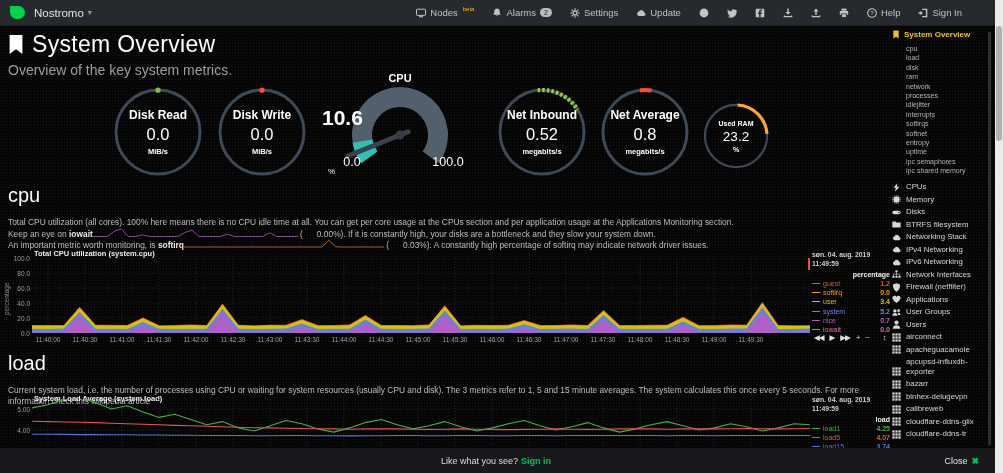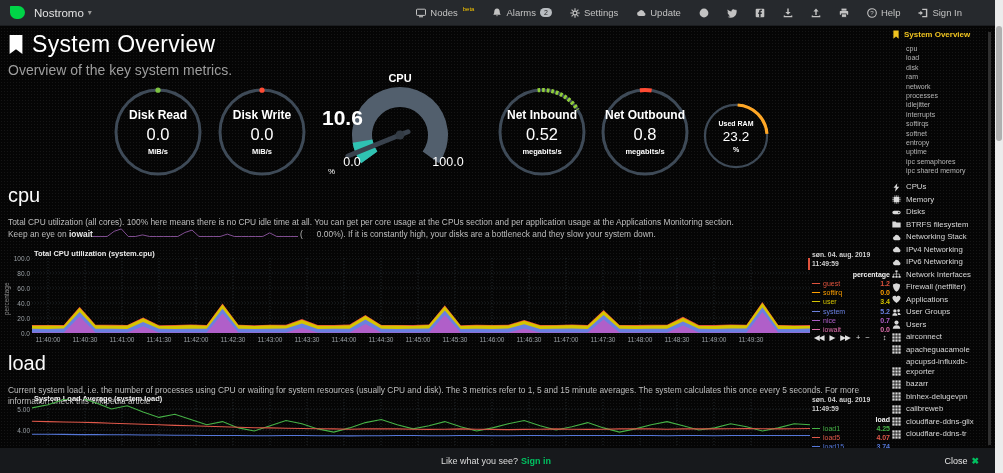--- a/index.html
+++ b/index.html
@@ -249,21 +249,21 @@
       <div class="gvalue">0.52</div>
       <div class="gunits">megabits/s</div>
     </div>
   </div>
   <div class="ring" style="left:599px;top:86px">
     <svg viewBox="0 0 92 92">
         <circle cx="46" cy="46" r="42" fill="none" stroke="#3e4a57" stroke-width="3"></circle>
         <path d="M40.88 4.31 A42 42 0 0 1 52.57 4.52" fill="none" stroke="#ff4b33" stroke-width="4.2"></path>
       </svg>
     <div class="gtxt">
-      <div class="glabel">Net Outbound</div>
+      <div class="glabel">Net Average</div>
       <div class="gvalue">0.8</div>
       <div class="gunits">megabits/s</div>
     </div>
   </div>
   <div class="ring small" style="left:702px;top:102px;width:68px;height:68px">
     <svg viewBox="0 0 92 92">
         <circle cx="46" cy="46" r="42" fill="none" stroke="#3e4a57" stroke-width="3"></circle>
         <path d="M48.20 4.06 A42 42 0 0 1 87.90 43.07" fill="none" stroke="#ffa726" stroke-width="4.2"></path>
       </svg>
     <div class="gtxt">
@@ -271,20 +271,23 @@
       <div class="gvalue">23.2</div>
       <div class="gunits">%</div>
     </div>
   </div>
 
   <div class="sec-h" style="top:184px">cpu</div>
   <div class="desc" style="top:217px">Total CPU utilization (all cores). 100% here means there is no CPU idle time at all. You can get per core usage at the CPUs section and per application usage at the Applications Monitoring section.</div>
   <div class="desc" style="top:228px"><span>Keep an eye on </span><b>iowait</b><span class="spark"><svg id="spark-iowait" width="205" height="9" viewBox="0 0 205 9" preserveAspectRatio="none">
           <polyline points="0.0,8.5 7.1,8.5 14.1,8.5 21.2,3.3 28.3,0.9 35.3,8.5 42.4,8.5 49.5,6.9 56.6,8.5 63.6,8.5 70.7,8.5 77.8,8.5 84.8,8.5 91.9,4.5 99.0,2.1 106.0,8.5 113.1,8.5 120.2,8.5 127.2,8.5 134.3,6.1 141.4,8.5 148.4,8.5 155.5,8.5 162.6,8.5 169.7,8.5 176.7,4.9 183.8,8.5 190.9,8.5 197.9,8.5 205.0,8.5" fill="none" stroke="#a05fb5" stroke-width="0.8"></polyline>
         </svg></span><span> (      0.00%). </span><span>If it is constantly high, your disks are a bottleneck and they slow your system down.</span></div>
+  <div class="desc" style="top:239px"><span>An important metric worth monitoring, is </span><b>softirq</b><span class="spark"><svg id="spark-softirq" width="200" height="9" viewBox="0 0 200 9" preserveAspectRatio="none">
+          <polyline points="0.0,8.0 6.9,8.0 13.8,8.0 20.7,8.0 27.6,7.9 34.5,8.0 41.4,8.0 48.3,8.0 55.2,8.0 62.1,8.0 69.0,7.9 75.9,8.0 82.8,8.0 89.7,8.0 96.6,8.0 103.4,8.0 110.3,8.0 117.2,7.9 124.1,8.0 131.0,8.0 137.9,8.0 144.8,1.3 151.7,7.7 158.6,8.0 165.5,8.0 172.4,8.0 179.3,7.9 186.2,8.0 193.1,8.0 200.0,8.0" fill="none" stroke="#c87533" stroke-width="0.8"></polyline>
+        </svg></span><span> (      0.03%). </span><span>A constantly high percentage of softirq may indicate network driver issues.</span></div>
 
   <div class="charttitle" style="left:34px;top:249px">Total CPU utilization (system.cpu)</div>
   <div class="ylab">percentage</div>
   <div id="cpu-yticks">
       <div class="ytick" style="top: 255px;">100.0</div>
       <div class="ytick" style="top: 270px;">80.0</div>
       <div class="ytick" style="top: 285px;">60.0</div>
       <div class="ytick" style="top: 300px;">40.0</div>
       <div class="ytick" style="top: 315px;">20.0</div>
       <div class="ytick" style="top: 330px;">0.0</div>

